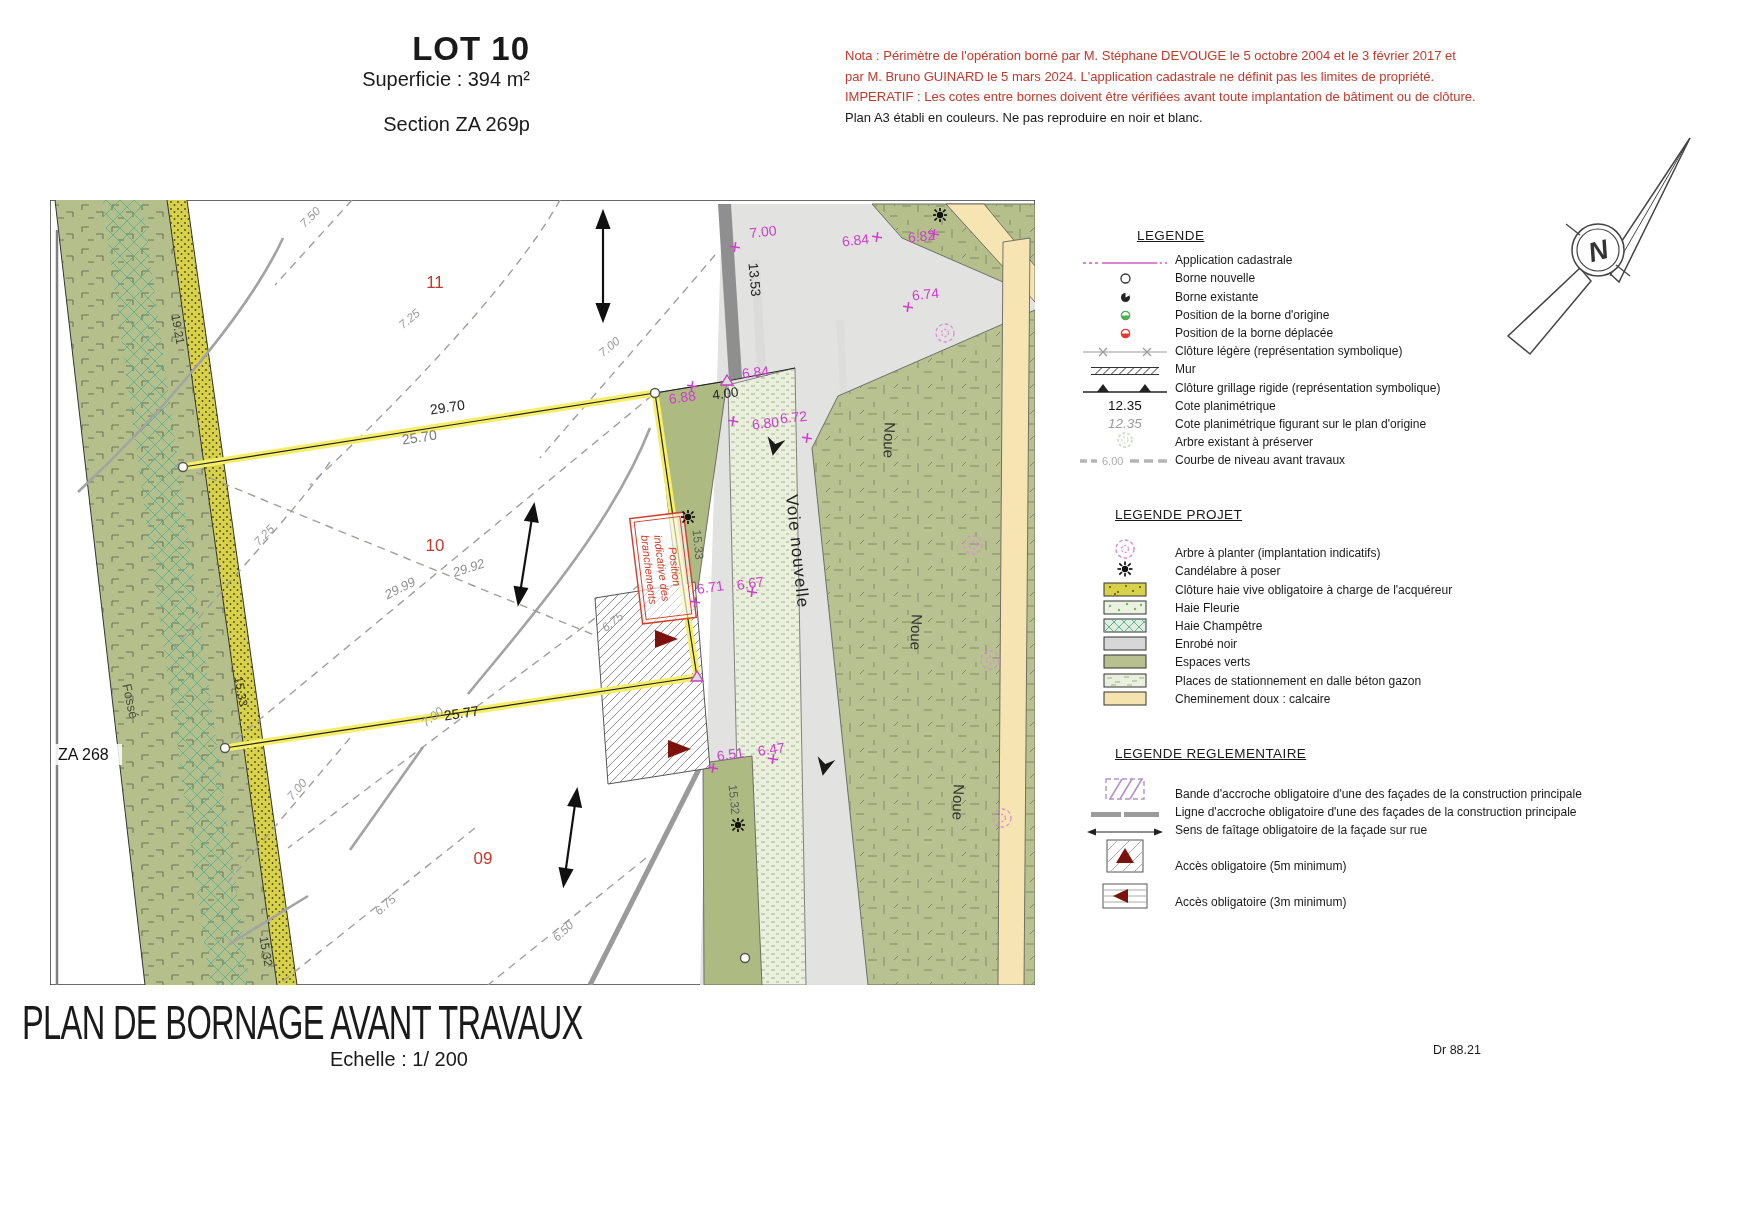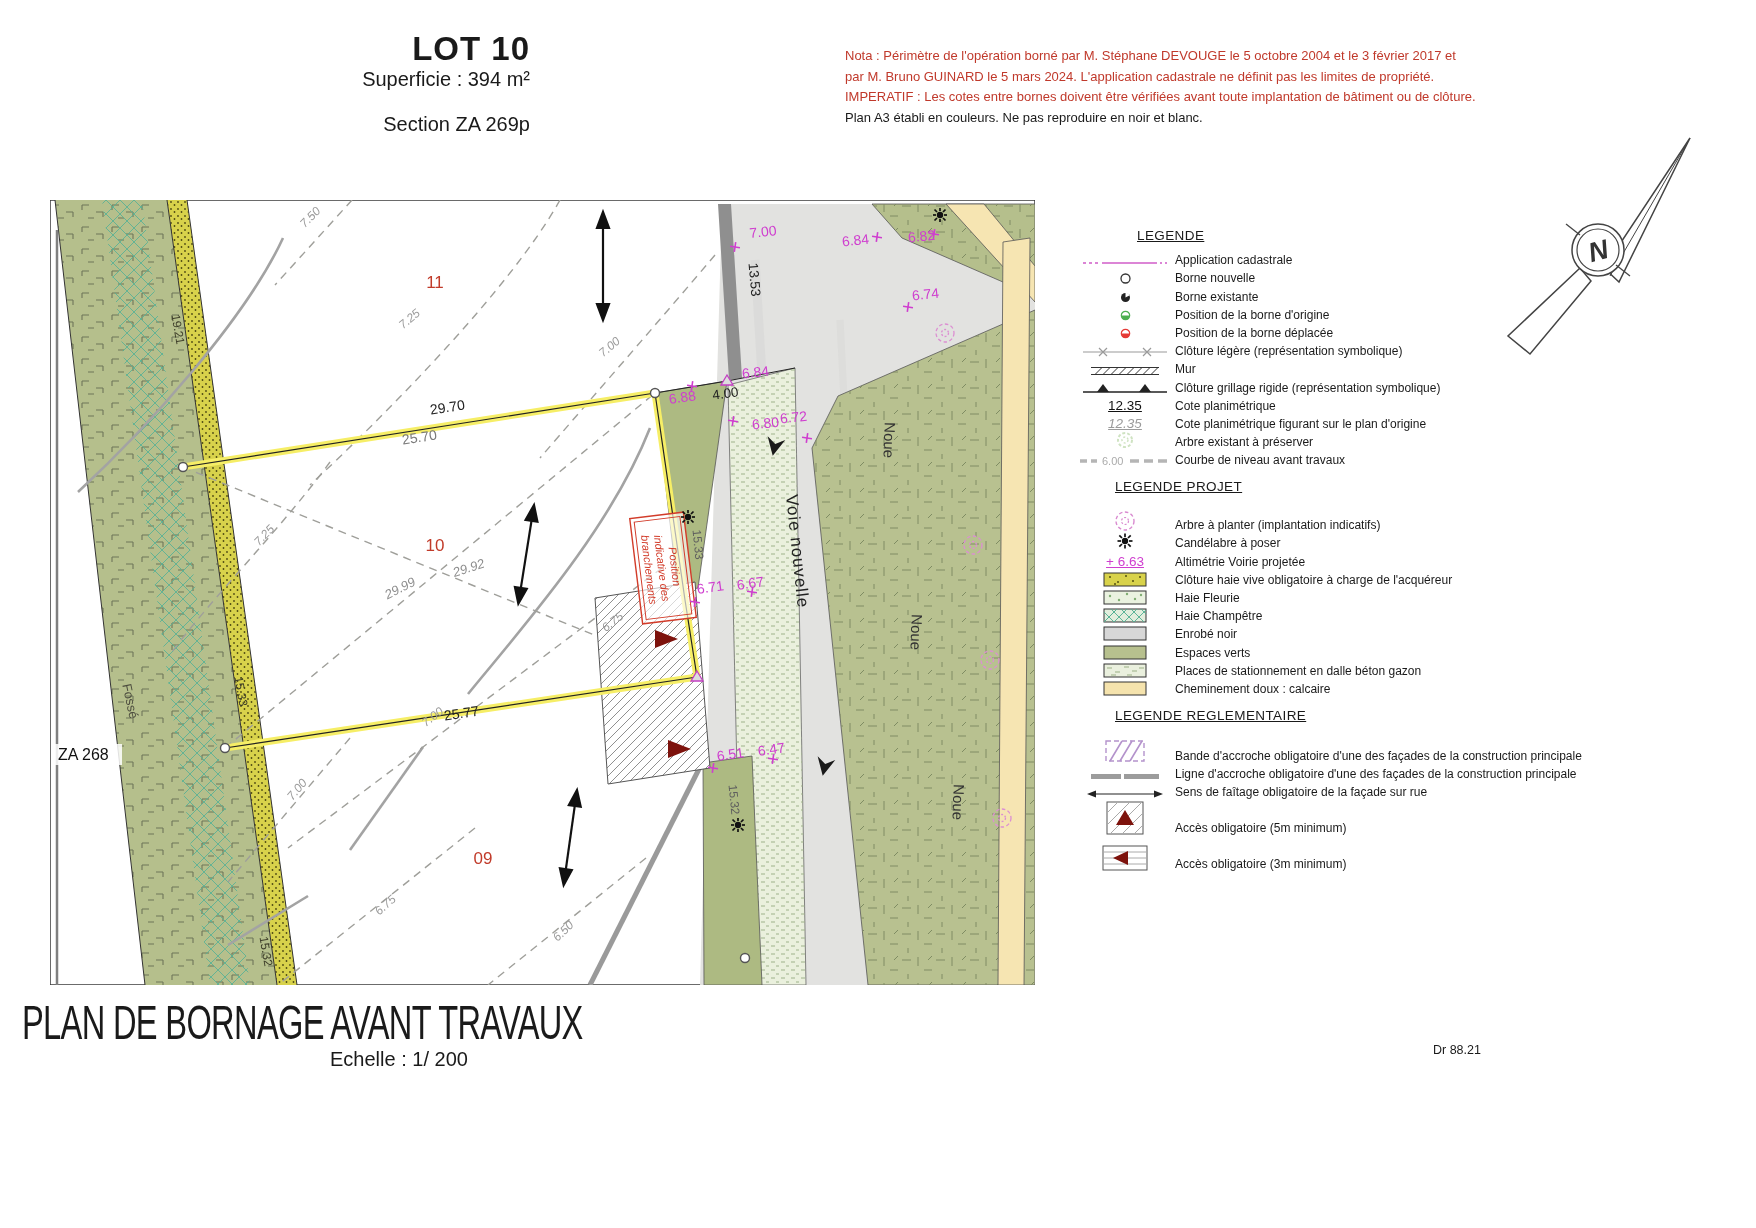--- a/index.html
+++ b/index.html
@@ -9,24 +9,24 @@
   
   .title-block{left:250px;top:30px;width:280px;text-align:right;}
   .lot-title{font-size:33px;font-weight:bold;letter-spacing:1px;}
   .lot-sub{font-size:20px;}
   .lot-sec{font-size:20px;margin-top:22px;}
   .nota{left:845px;top:46px;width:680px;font-size:13px;line-height:20.5px;color:#c0392b;}
   .nota .black{color:#1a1a1a;}
   
   .legend{left:1075px;top:228px;width:660px;font-size:12px;}
   .lg-title{font-size:13.5px;letter-spacing:.4px;text-decoration:underline;margin:0 0 6px 62px;}
-  .lg-title2{margin-left:40px;}
+  .lg-title2{margin-left:40px;margin-top:28px;}
   .lg-row{display:flex;align-items:flex-end;height:18.2px;}
   .lg-row.tall{height:36px;}
-  .lg-sym{width:100px;display:flex;justify-content:center;align-items:center;flex:none;text-decoration:underline;}
+  .lg-sym{width:100px;display:flex;justify-content:center;align-items:center;flex:none;}
   .lg-lab{white-space:nowrap;}
   .gap8{height:8px;} .gap12{height:12px;}
   .cote-b{font-size:13.5px;color:#111;}
   .cote-i{font-size:13.5px;color:#9b9b9b;font-style:italic;}
   .alti-m{font-size:13.5px;color:#cf3ecf;}
   
   .plan-title{left:22px;top:995px;font-size:48px;font-weight:500;white-space:nowrap;
               transform:scaleX(.68);transform-origin:left top;letter-spacing:-1px;}
   .scale{left:330px;top:1048px;font-size:20px;}
   .ref{left:1433px;top:1043px;font-size:12.5px;}
@@ -442,24 +442,20 @@
               <line x1="-3" y1="-3" x2="-5.7" y2="-5.7"></line>
               <line x1="3" y1="3" x2="5.7" y2="5.7"></line>
               <line x1="-3" y1="3" x2="-5.7" y2="5.7"></line>
               <line x1="3" y1="-3" x2="5.7" y2="-5.7"></line>
             </g>
           </svg>
       </span>
         <span class="lg-lab">Candélabre à poser</span>
     </div>
     <div class="lg-row">
-      <span class="lg-sym alti-m">+ 6.63</span>
-      <span class="lg-lab">Altimétrie Voirie projetée</span>
-    </div>
-    <div class="lg-row">
       <span class="lg-sym">
         <svg width="44" height="15">
             <rect x="1" y="1" width="42" height="13" fill="#d8d24b" stroke="#333"></rect>
             <g fill="#55500f">
               <circle cx="7" cy="5" r="1"></circle>
               <circle cx="15" cy="10" r="1"></circle>
               <circle cx="23" cy="4" r="1"></circle>
               <circle cx="30" cy="9" r="1"></circle>
               <circle cx="37" cy="5" r="1"></circle>
               <circle cx="12" cy="12" r="1"></circle>

